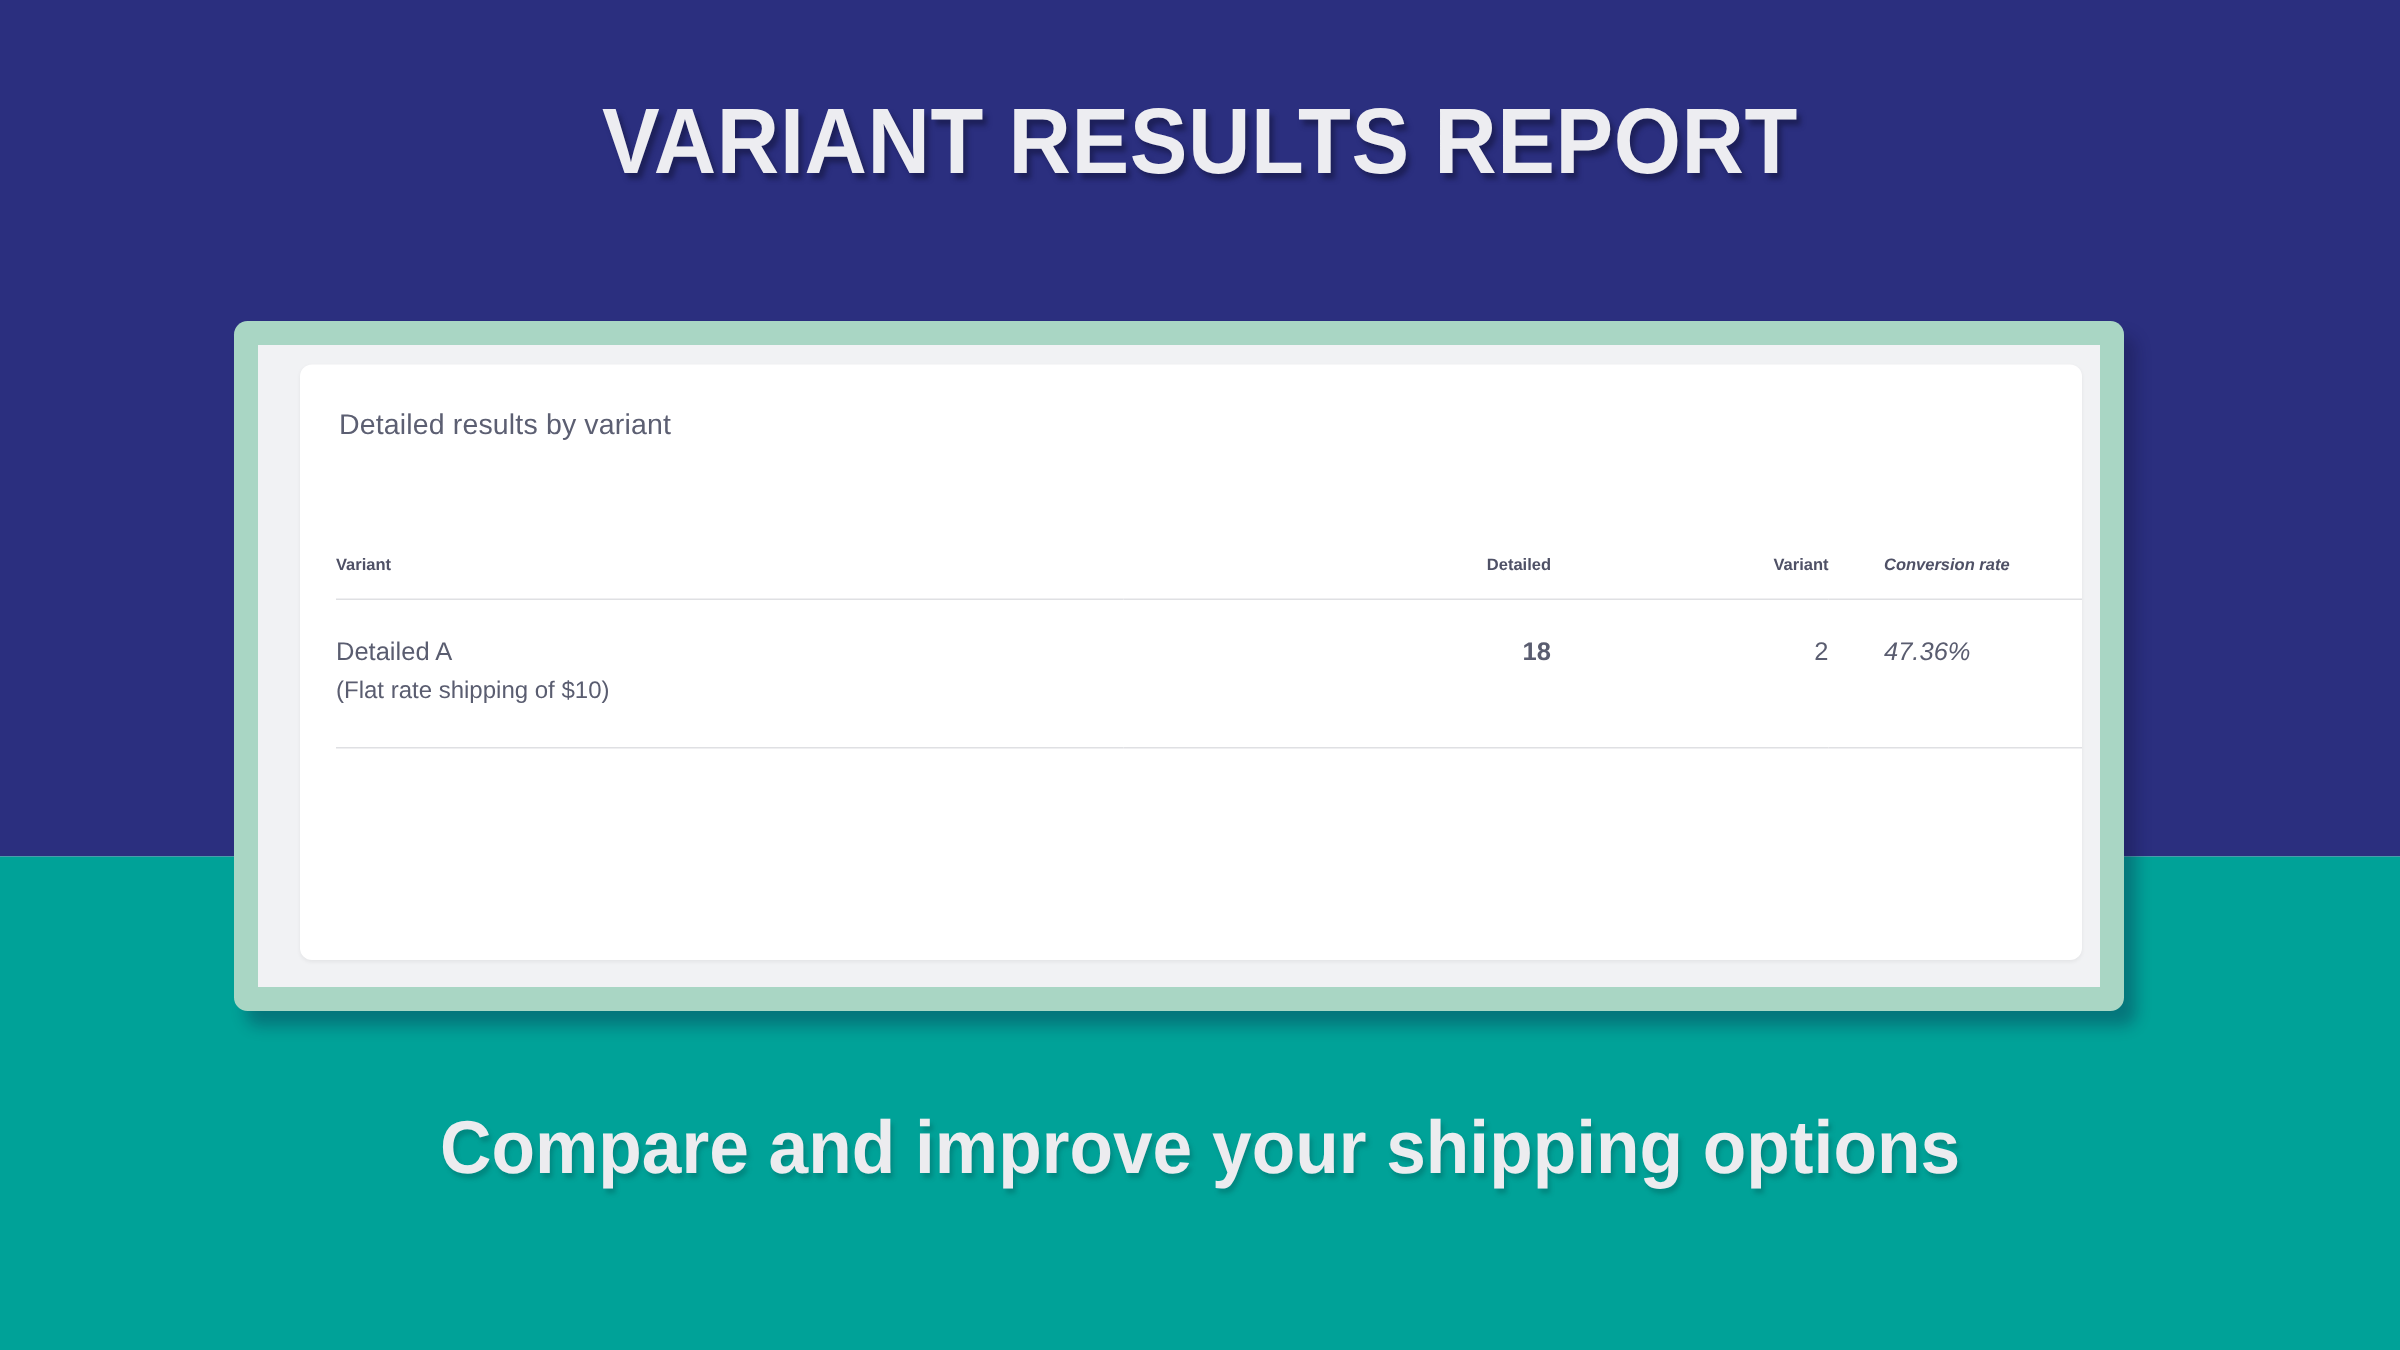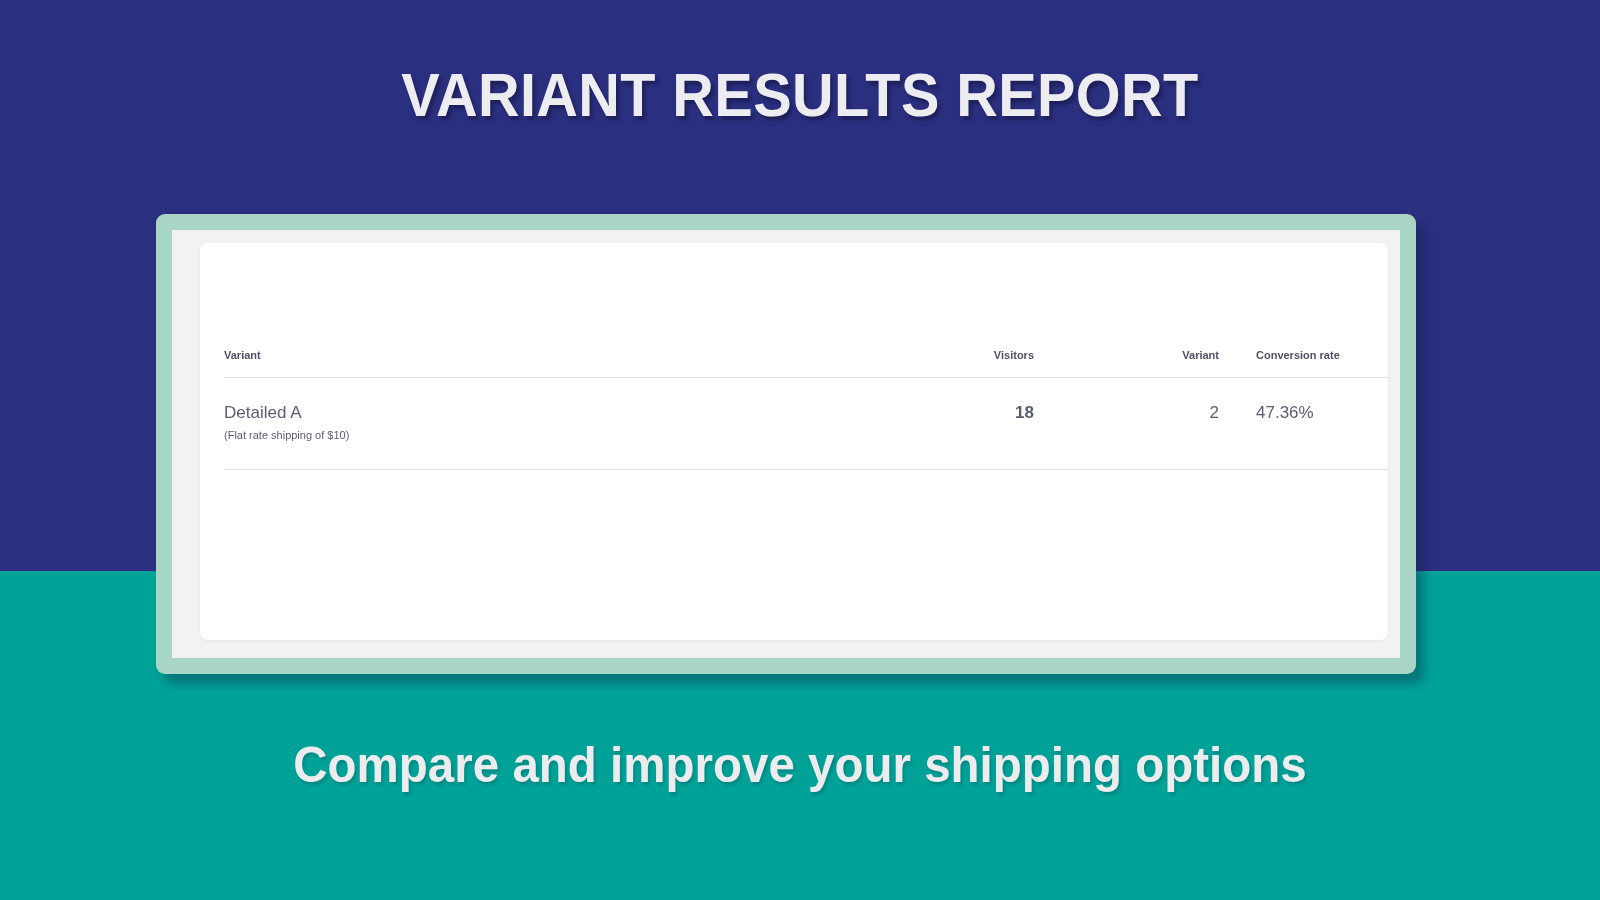--- a/index.html
+++ b/index.html
@@ -120,55 +120,56 @@
     vertical-align: top;
     border-bottom: 1px solid #dfe0e3;
   }
   #results-table tr.last-row td {
     border-bottom: none;
   }
 
   .col-variant  { width: 525px; text-align: left; }
   .col-visitors { width: 285px; text-align: right; font-weight: bold; }
   .col-orders   { width: 185px; text-align: right; }
-  .col-rate     { width: 155px; text-align: left; padding-left: 37px !important; }
+  .col-rate     { width: 155px; text-align: left; padding-left: 37px !important; font-style: italic; }
 
   th.col-rate { padding-left: 37px !important; }
 
   .variant-name {
     font-size: 17px;
     color: #5a5d70;
     line-height: 1.25;
   }
   .variant-sub {
-    font-size: 11px;
+    font-size: 16px;
     color: #5a5d70;
     line-height: 1.35;
     margin-top: 5px;
   }
   .num-cell { line-height: 1.25; }
 </style>
 </head>
 <body>
 
 <div id="bg-top"></div>
 <div id="bg-bottom"></div>
 
 <div id="headline">VARIANT RESULTS REPORT</div>
 
 <div id="card-frame">
   <div id="card-mat">
     <div id="card-surface">
 
+      <div id="card-title">Detailed results by variant</div>
 
       <table id="results-table">
         <thead>
           <tr>
             <th class="col-variant">Variant</th>
-            <th class="col-visitors">Visitors</th>
+            <th class="col-visitors">Detailed</th>
             <th class="col-orders">Variant</th>
             <th class="col-rate">Conversion rate</th>
           </tr>
         </thead>
         <tbody>
           <tr>
             <td class="col-variant">
               <div class="variant-name">Detailed A</div>
               <div class="variant-sub">(Flat rate shipping of $10)</div>
             </td>

